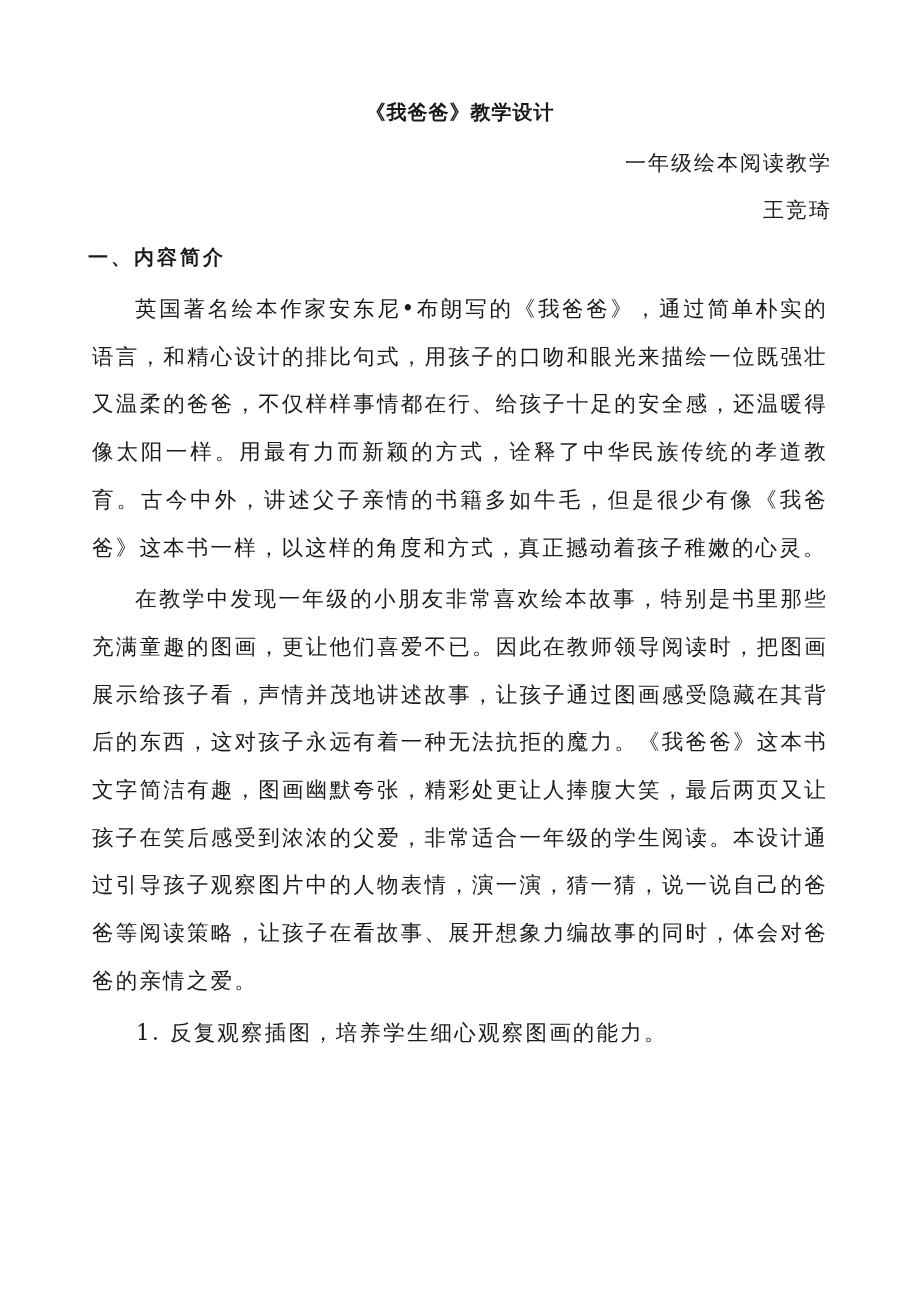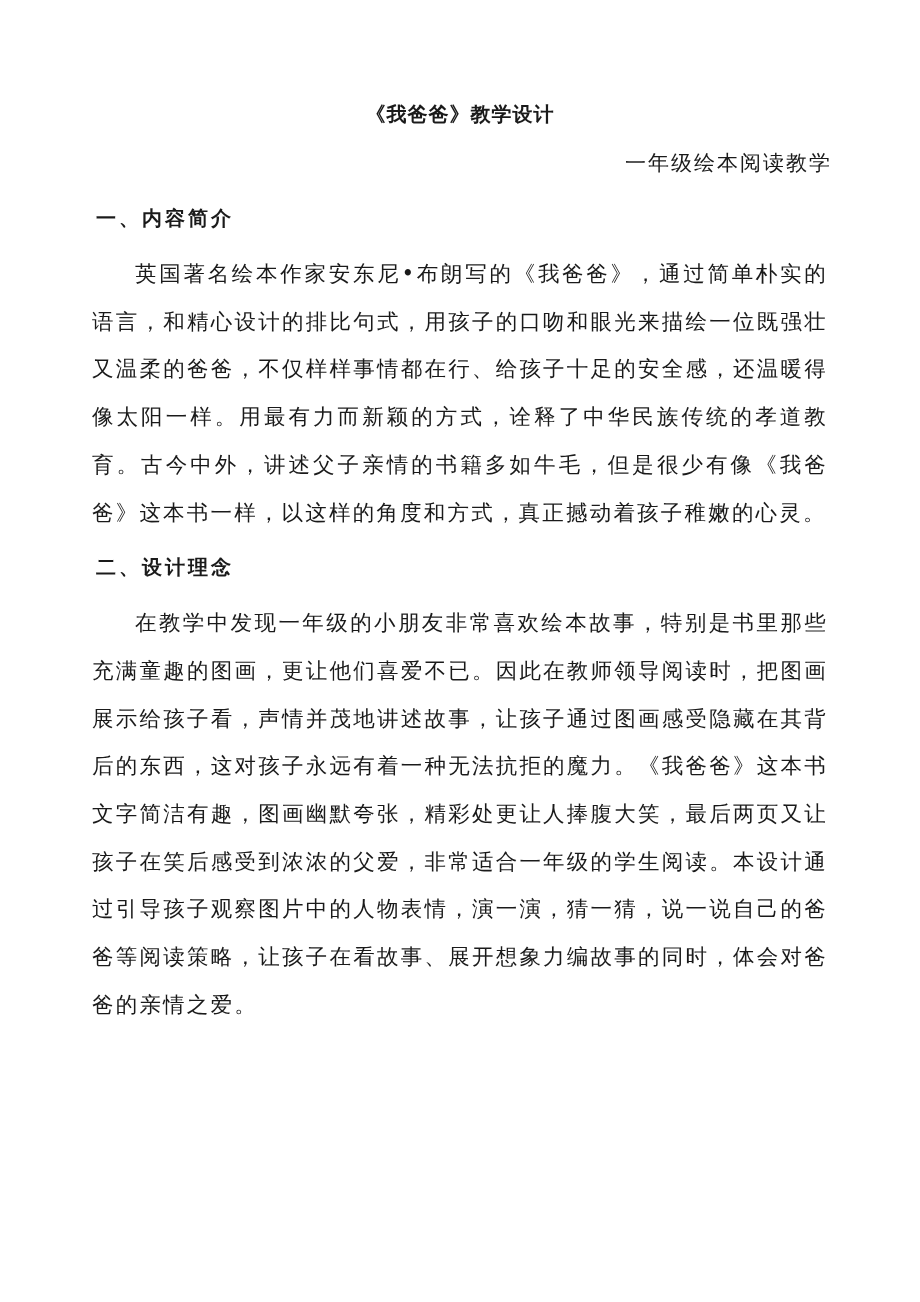--- a/index.html
+++ b/index.html
@@ -16,21 +16,21 @@
     color: #1a1a1a;
   }
   .page {
     position: absolute;
     left: 88px;
     top: 96px;
     width: 744px;
   }
   .title {
     text-align: center;
-    font-family: Liberation Serif, serif;
+    font-family: Liberation Mono, monospace;
     font-weight: bold;
     font-size: 20px;
     height: 36px;
     line-height: 36px;
     letter-spacing: 1px;
     margin: 0;
   }
   .meta {
     text-align: right;
     font-size: 21px;
@@ -40,21 +40,21 @@
     margin: 0;
   }
   .meta.first { margin-top: 8px; text-align: right; }
   .section-heading {
     font-family: "DejaVu Sans", "Liberation Sans", sans-serif;
     font-weight: bold;
     font-size: 20px;
     height: 47px;
     line-height: 47px;
     letter-spacing: 3px;
-    margin: 8px;
+    margin: 0;
   }
   .para {
     font-size: 21.5px;
     line-height: 47.7px;
     text-indent: 2em;
     text-align: justify;
     letter-spacing: 2.2px;
     margin: 4px;
   }
   .list-item {
@@ -64,26 +64,27 @@
     letter-spacing: 2.2px;
     margin: 0;
   }
 </style>
 </head>
 <body>
 
 <div class="page">
   <h1 class="title">《我爸爸》教学设计</h1>
   <p class="meta first">一年级绘本阅读教学</p>
+  <p class="meta">王竞琦</p>
 
   <section>
     <h2 class="section-heading">一、内容简介</h2>
     <p class="para">英国著名绘本作家安东尼•布朗写的《我爸爸》，通过简单朴实的语言，和精心设计的排比句式，用孩子的口吻和眼光来描绘一位既强壮又温柔的爸爸，不仅样样事情都在行、给孩子十足的安全感，还温暖得像太阳一样。用最有力而新颖的方式，诠释了中华民族传统的孝道教育。古今中外，讲述父子亲情的书籍多如牛毛，但是很少有像《我爸爸》这本书一样，以这样的角度和方式，真正撼动着孩子稚嫩的心灵。</p>
   </section>
 
   <section>
-    <h2 class="section-heading">二、设计理念</h2>
     <p class="para">在教学中发现一年级的小朋友非常喜欢绘本故事，特别是书里那些充满童趣的图画，更让他们喜爱不已。因此在教师领导阅读时，把图画展示给孩子看，声情并茂地讲述故事，让孩子通过图画感受隐藏在其背后的东西，这对孩子永远有着一种无法抗拒的魔力。《我爸爸》这本书文字简洁有趣，图画幽默夸张，精彩处更让人捧腹大笑，最后两页又让孩子在笑后感受到浓浓的父爱，非常适合一年级的学生阅读。本设计通过引导孩子观察图片中的人物表情，演一演，猜一猜，说一说自己的爸爸等阅读策略，让孩子在看故事、展开想象力编故事的同时，体会对爸爸的亲情之爱。</p>
   </section>
 
   <section>
+    <p class="list-item">1. 反复观察插图，培养学生细心观察图画的能力。</p>
   </section>
 </div>
 
 </body></html>

